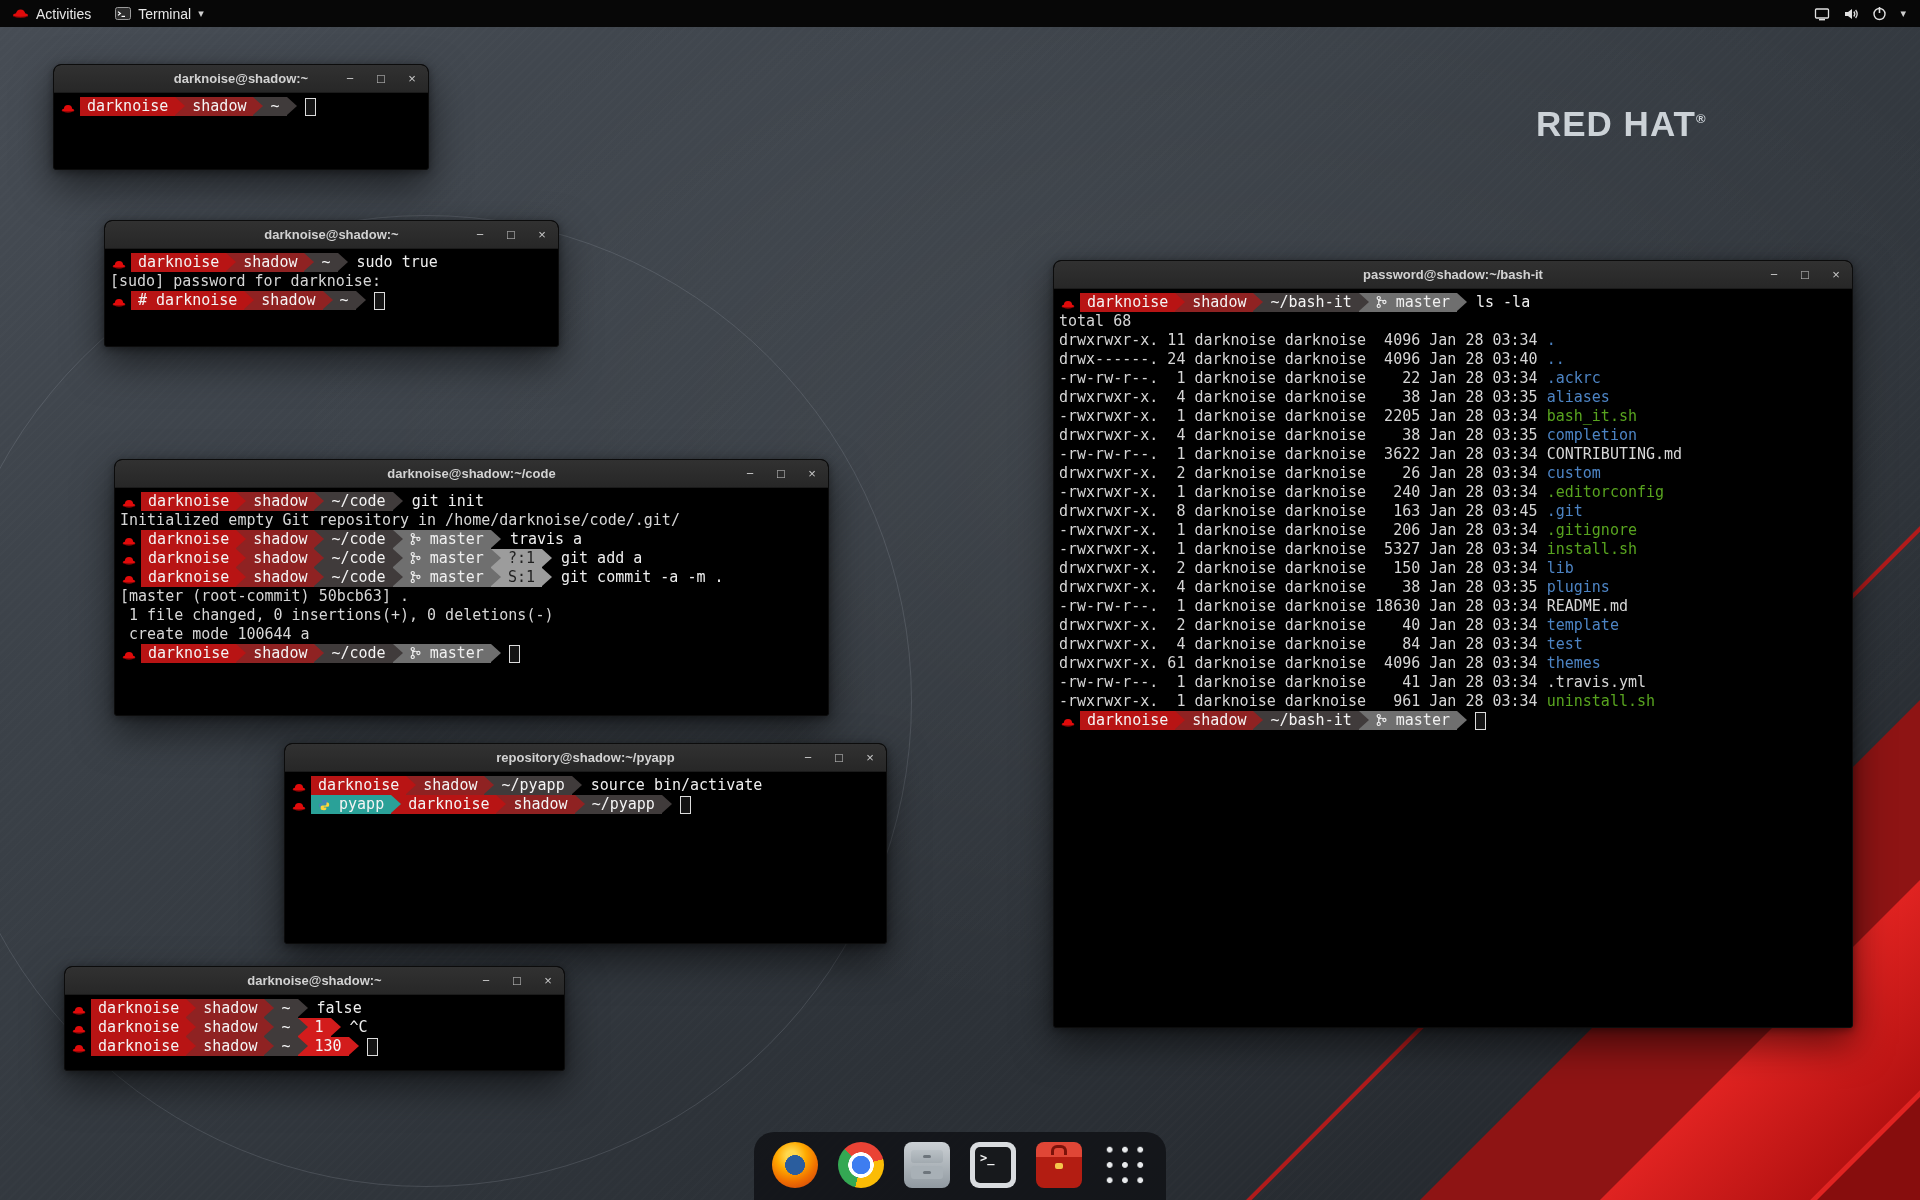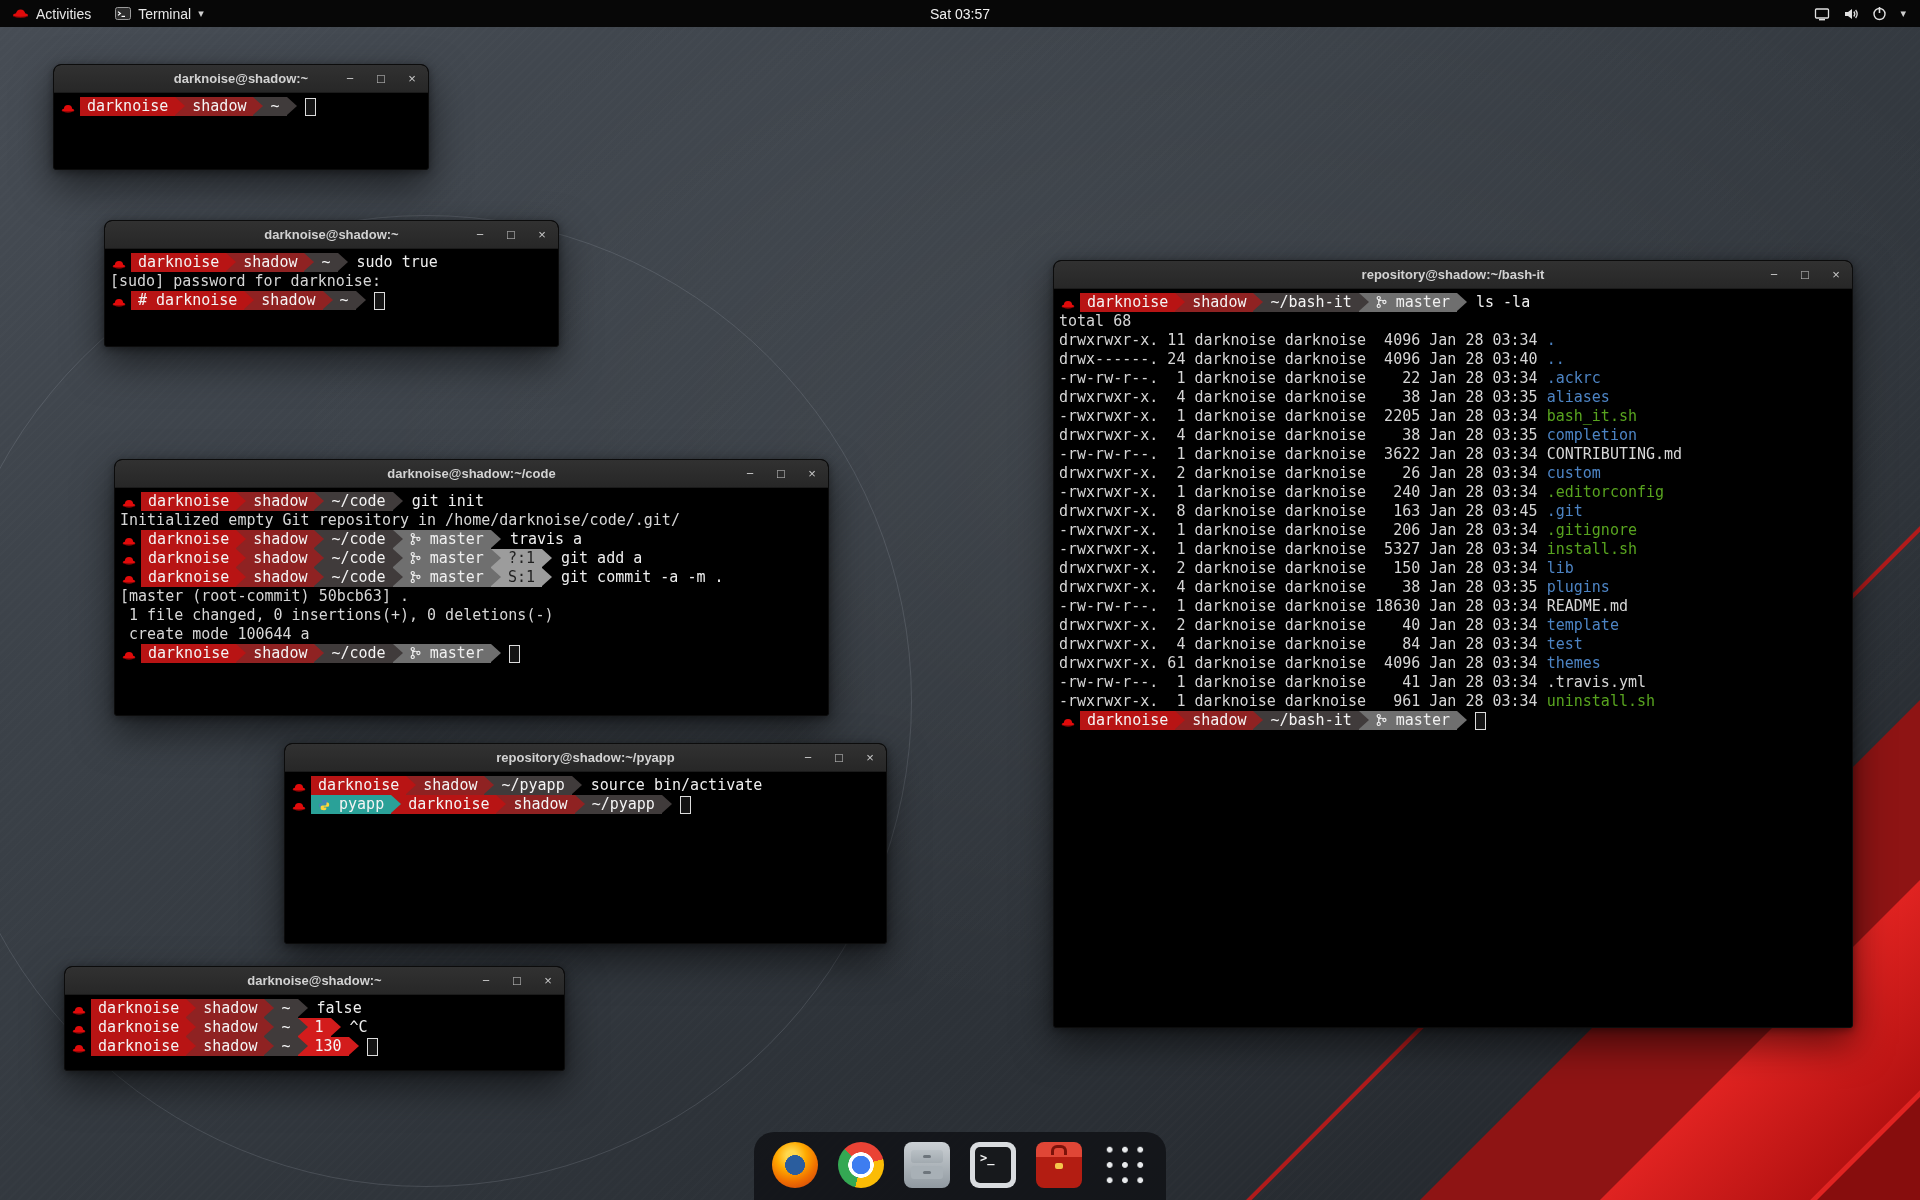--- a/index.html
+++ b/index.html
@@ -95,20 +95,21 @@
 
 <div class="desktop">
   <div class="wall-arc"></div>
   <div class="stripe stripe-thin"></div>
   <div class="stripe stripe-a"></div>
   <div class="stripe stripe-b"></div>
   <div class="stripe stripe-c"></div>
 </div>
 
 <div class="branding">
+  <div class="brand-redhat"><span>RED HAT</span><span class="brand-reg">®</span></div>
 </div>
 
 <div class="topbar">
   <div class="activities">
     <span class="tb-ico">
       <svg width="17" height="13" viewBox="0 0 17 13">
           <path d="M4 7a4.6 4.6 0 0 1 9.2 0v.9H4z" fill="#e00b0b"></path>
           <ellipse cx="8.5" cy="8.3" rx="7.6" ry="2.5" fill="#e00b0b"></ellipse>
           <path d="M1 9c1.8 1.7 13.2 1.7 15 0" stroke="#5c0404" stroke-width=".9" fill="none"></path>
         </svg>
@@ -119,21 +120,20 @@
     <span class="tb-ico">
       <svg width="16" height="13" viewBox="0 0 16 13">
           <rect x="0.5" y="0.5" width="15" height="12" rx="2" fill="#2d2d2d" stroke="#9a9a9a"></rect>
           <path d="M3 4.6l2.4 1.9L3 8.4" stroke="#fff" fill="none" stroke-width="1.2"></path>
           <line x1="6.5" y1="9.4" x2="10" y2="9.4" stroke="#fff" stroke-width="1.2"></line>
         </svg>
     </span>
     <span>Terminal</span>
     <span class="caret">▾</span>
   </div>
-  <div class="clock">Sat 03:57</div>
   <div class="tray">
     <span class="tb-ico">
       <svg width="16" height="14" viewBox="0 0 16 14">
           <rect x="1.5" y="2" width="13" height="9" rx="1" fill="none" stroke="#e0e0e0" stroke-width="1.3"></rect>
           <rect x="5" y="12" width="6" height="1.4" fill="#e0e0e0"></rect>
         </svg>
     </span>
     <span class="tb-ico">
       <svg width="16" height="14" viewBox="0 0 16 14">
           <path d="M2 5h3l4-3v10l-4-3H2z" fill="#e0e0e0"></path>
@@ -290,21 +290,21 @@
               <path d="M.9 7.9c1.5 1.4 10.7 1.4 12.2 0" stroke="#5c0404" stroke-width=".8" fill="none"></path>
             </svg></span><span class="seg sk-user" style="background: rgb(184, 20, 20);">darknoise</span><span class="arw" style="background: rgb(143, 34, 34);"><i style="border-left-color: rgb(184, 20, 20);"></i></span><span class="seg sk-host" style="background: rgb(143, 34, 34);">shadow</span><span class="arw" style="background: rgb(64, 59, 59);"><i style="border-left-color: rgb(143, 34, 34);"></i></span><span class="seg sk-path" style="background: rgb(64, 59, 59);">~</span><span class="arw" style="background: rgb(211, 28, 28);"><i style="border-left-color: rgb(64, 59, 59);"></i></span><span class="seg sk-err" style="background: rgb(211, 28, 28);">1</span><span class="arw" style="background: transparent;"><i style="border-left-color: rgb(211, 28, 28);"></i></span><span class="tx cmd"> ^C</span></div><div class="tline"><span class="phat"><svg width="14" height="11" viewBox="0 0 14 11">
               <path d="M2.9 6.2a4.1 4.1 0 0 1 8.2 0v.8H2.9z" fill="#e00b0b"></path>
               <ellipse cx="7" cy="7.3" rx="6.3" ry="2.1" fill="#e00b0b"></ellipse>
               <path d="M.9 7.9c1.5 1.4 10.7 1.4 12.2 0" stroke="#5c0404" stroke-width=".8" fill="none"></path>
             </svg></span><span class="seg sk-user" style="background: rgb(184, 20, 20);">darknoise</span><span class="arw" style="background: rgb(143, 34, 34);"><i style="border-left-color: rgb(184, 20, 20);"></i></span><span class="seg sk-host" style="background: rgb(143, 34, 34);">shadow</span><span class="arw" style="background: rgb(64, 59, 59);"><i style="border-left-color: rgb(143, 34, 34);"></i></span><span class="seg sk-path" style="background: rgb(64, 59, 59);">~</span><span class="arw" style="background: rgb(211, 28, 28);"><i style="border-left-color: rgb(64, 59, 59);"></i></span><span class="seg sk-err" style="background: rgb(211, 28, 28);">130</span><span class="arw" style="background: transparent;"><i style="border-left-color: rgb(211, 28, 28);"></i></span><span class="cur"></span></div></div>
   </div>
 
   <div class="twin focused" style="left: 1053px; top: 260px; width: 798px; height: 766px;">
     <div class="titlebar">
-      <span class="title">repository@shadow:~/bash-it</span>
+      <span class="title">password@shadow:~/bash-it</span>
       <span class="wbtns">
         <span class="wbtn min">−</span>
         <span class="wbtn max">□</span>
         <span class="wbtn close">×</span>
       </span>
     </div>
     <div class="tbody"><div class="tline"><span class="phat"><svg width="14" height="11" viewBox="0 0 14 11">
               <path d="M2.9 6.2a4.1 4.1 0 0 1 8.2 0v.8H2.9z" fill="#e00b0b"></path>
               <ellipse cx="7" cy="7.3" rx="6.3" ry="2.1" fill="#e00b0b"></ellipse>
               <path d="M.9 7.9c1.5 1.4 10.7 1.4 12.2 0" stroke="#5c0404" stroke-width=".8" fill="none"></path>

